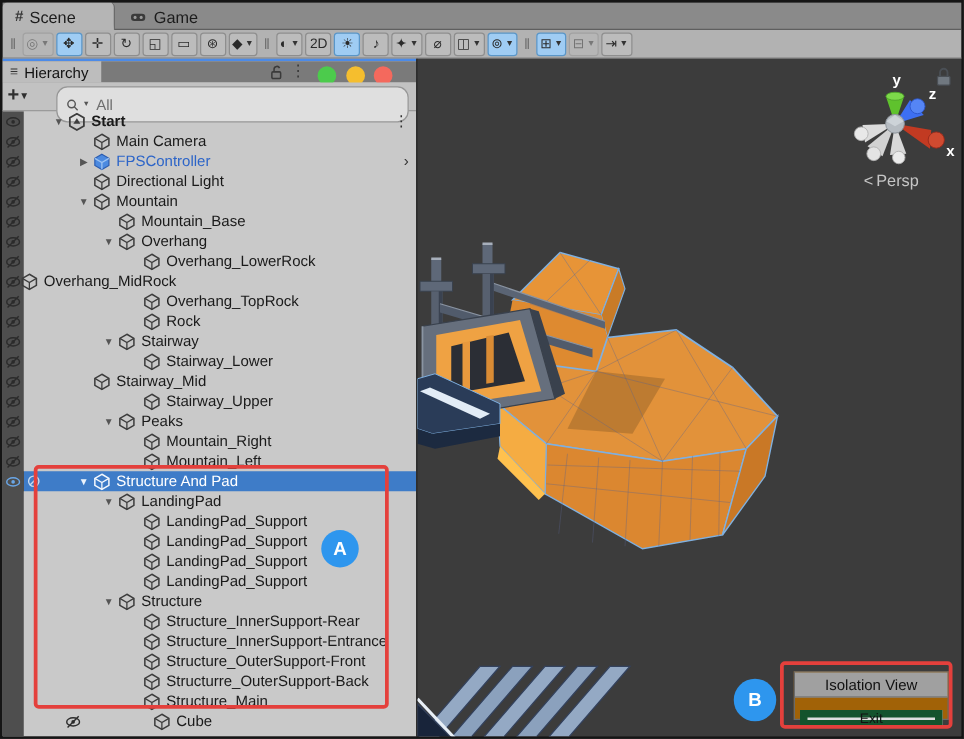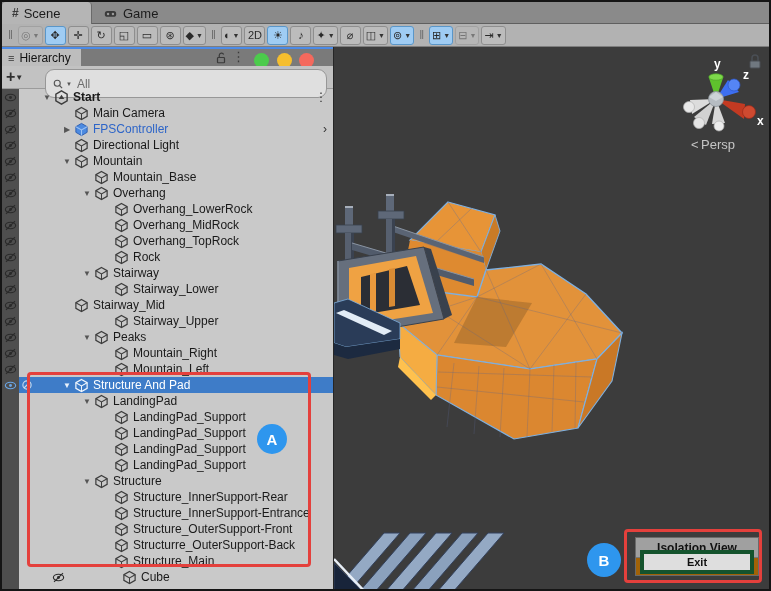--- a/index.html
+++ b/index.html
@@ -52,23 +52,23 @@
   .trow .lbl.bluetext{color:#2d65c8;}
   .trow .trail{position:absolute;right:6px;color:#333;font-size:12px;}
   .gico{position:absolute;left:2px;width:13px;height:13px;color:#2b2b2b;}
   .gico.blue{color:#6aa7e8;}
   .pickslash{position:absolute;left:19px;width:12px;height:12px;color:#c8daef;}
 
   
   #scene{position:absolute;left:331px;top:45px;width:440px;height:546px;background:#3c3c3c;border-left:1px solid #262626;}
 
   
-  #isopanel{position:absolute;left:633px;top:535px;width:124px;height:39px;background:#a16207;border:1px solid #6a6a6a;font-weight:bold;}
+  #isopanel{position:absolute;left:633px;top:535px;width:124px;height:39px;background:#a16207;border:1px solid #6a6a6a;}
   #isotitle{height:20px;background:#a0a0a0;display:flex;align-items:center;justify-content:center;font-size:12px;color:#111;border-bottom:1px solid #787878;}
-  #exitbtn{position:absolute;left:4px;top:12px;width:114px;height:24px;background:#dedede;border:4px solid #14532d;display:flex;align-items:center;justify-content:center;font-size:11px;color:#111;}
+  #exitbtn{position:absolute;left:4px;top:30px;width:114px;height:14px;background:#dedede;border:6px solid #14532d;display:flex;align-items:center;justify-content:center;font-size:11px;color:#111;}
 
   
   .redbox{position:absolute;border:3px solid #e4403c;border-radius:4px;}
   .abadge{position:absolute;width:30px;height:30px;border-radius:50%;background:#2e96ee;color:#fff;font-weight:bold;font-size:15px;display:flex;align-items:center;justify-content:center;}
   #defs{position:absolute;width:0;height:0;overflow:hidden;}
 </style>
 </head>
 <body>
 
 <svg id="defs" aria-hidden="true">
@@ -301,21 +301,21 @@
         <div class="trow" style="top: 112px; padding-left: 98px;">
           <svg class="gico">
             <use href="#sym-eye-slash"></use>
           </svg>
           <span class="arrow"></span>
           <svg class="obicon">
             <use href="#sym-cube"></use>
           </svg>
           <span class="lbl">Overhang_LowerRock</span>
         </div>
-        <div class="trow" style="top: 128px; padding-left: 98px;">
+        <div class="trow" style="top: 128px; ">
           <svg class="gico">
             <use href="#sym-eye-slash"></use>
           </svg>
           <span class="arrow"></span>
           <svg class="obicon">
             <use href="#sym-cube"></use>
           </svg>
           <span class="lbl">Overhang_MidRock</span>
         </div>
         <div class="trow" style="top: 144px; padding-left: 98px;">

